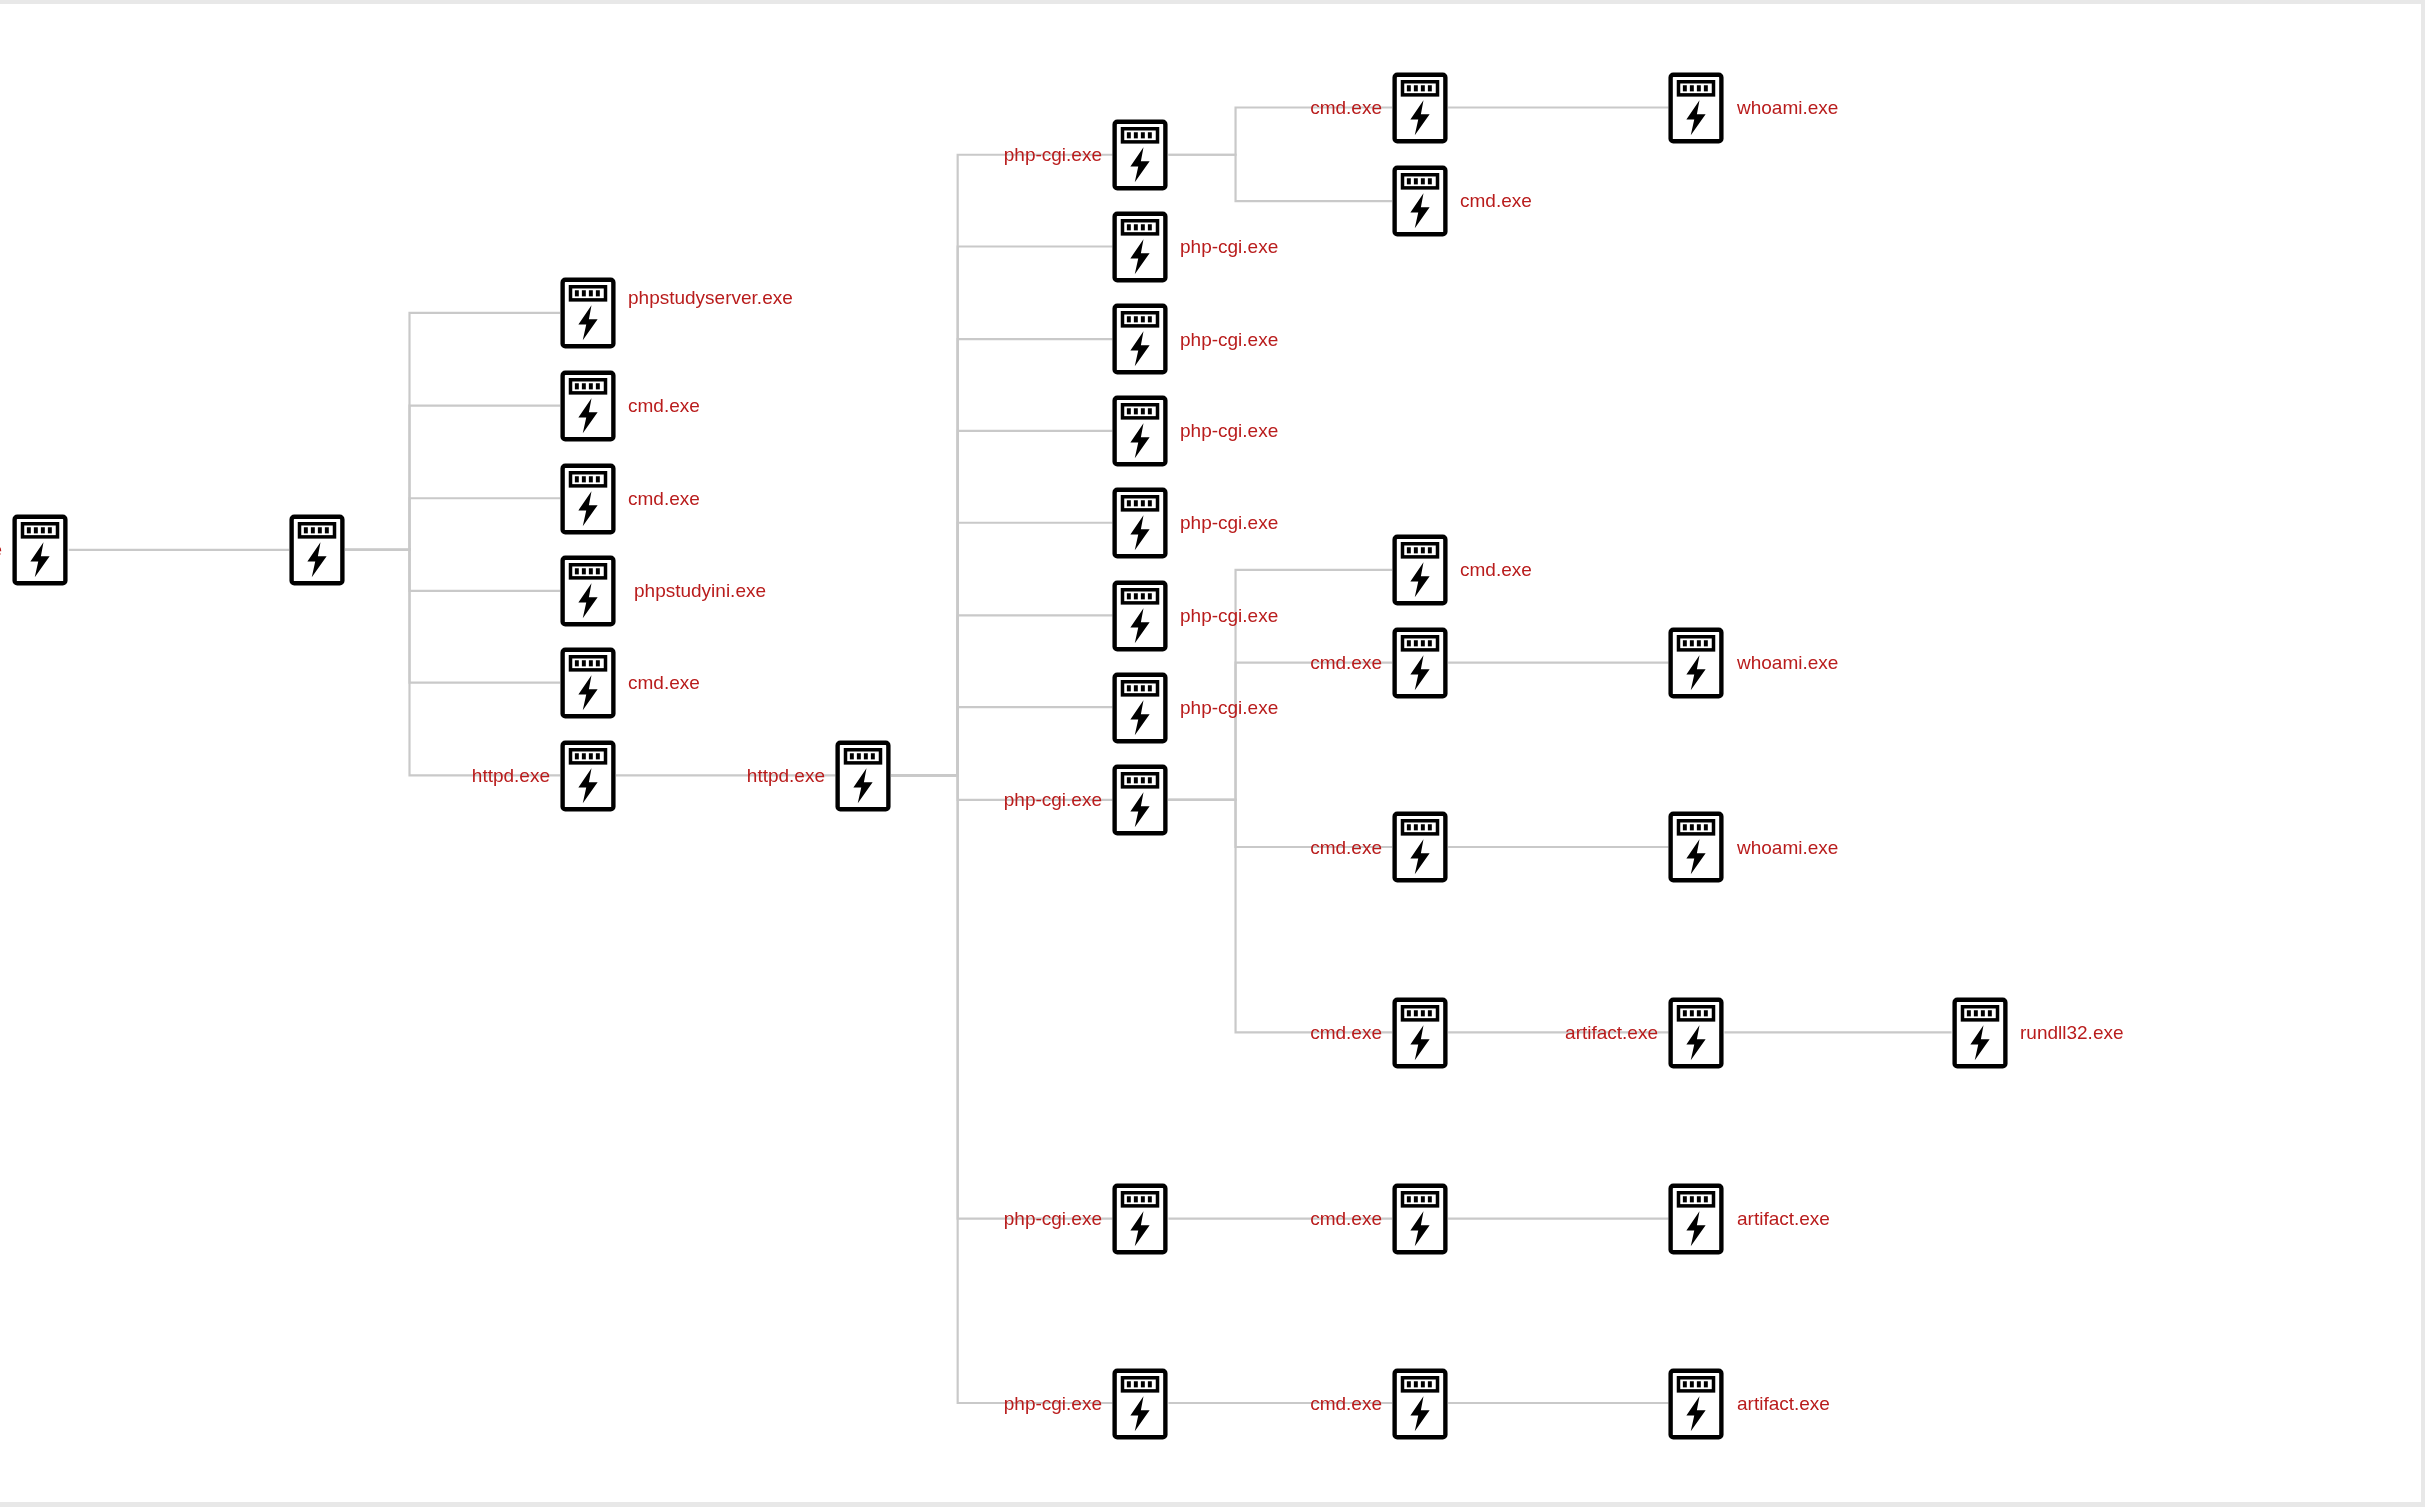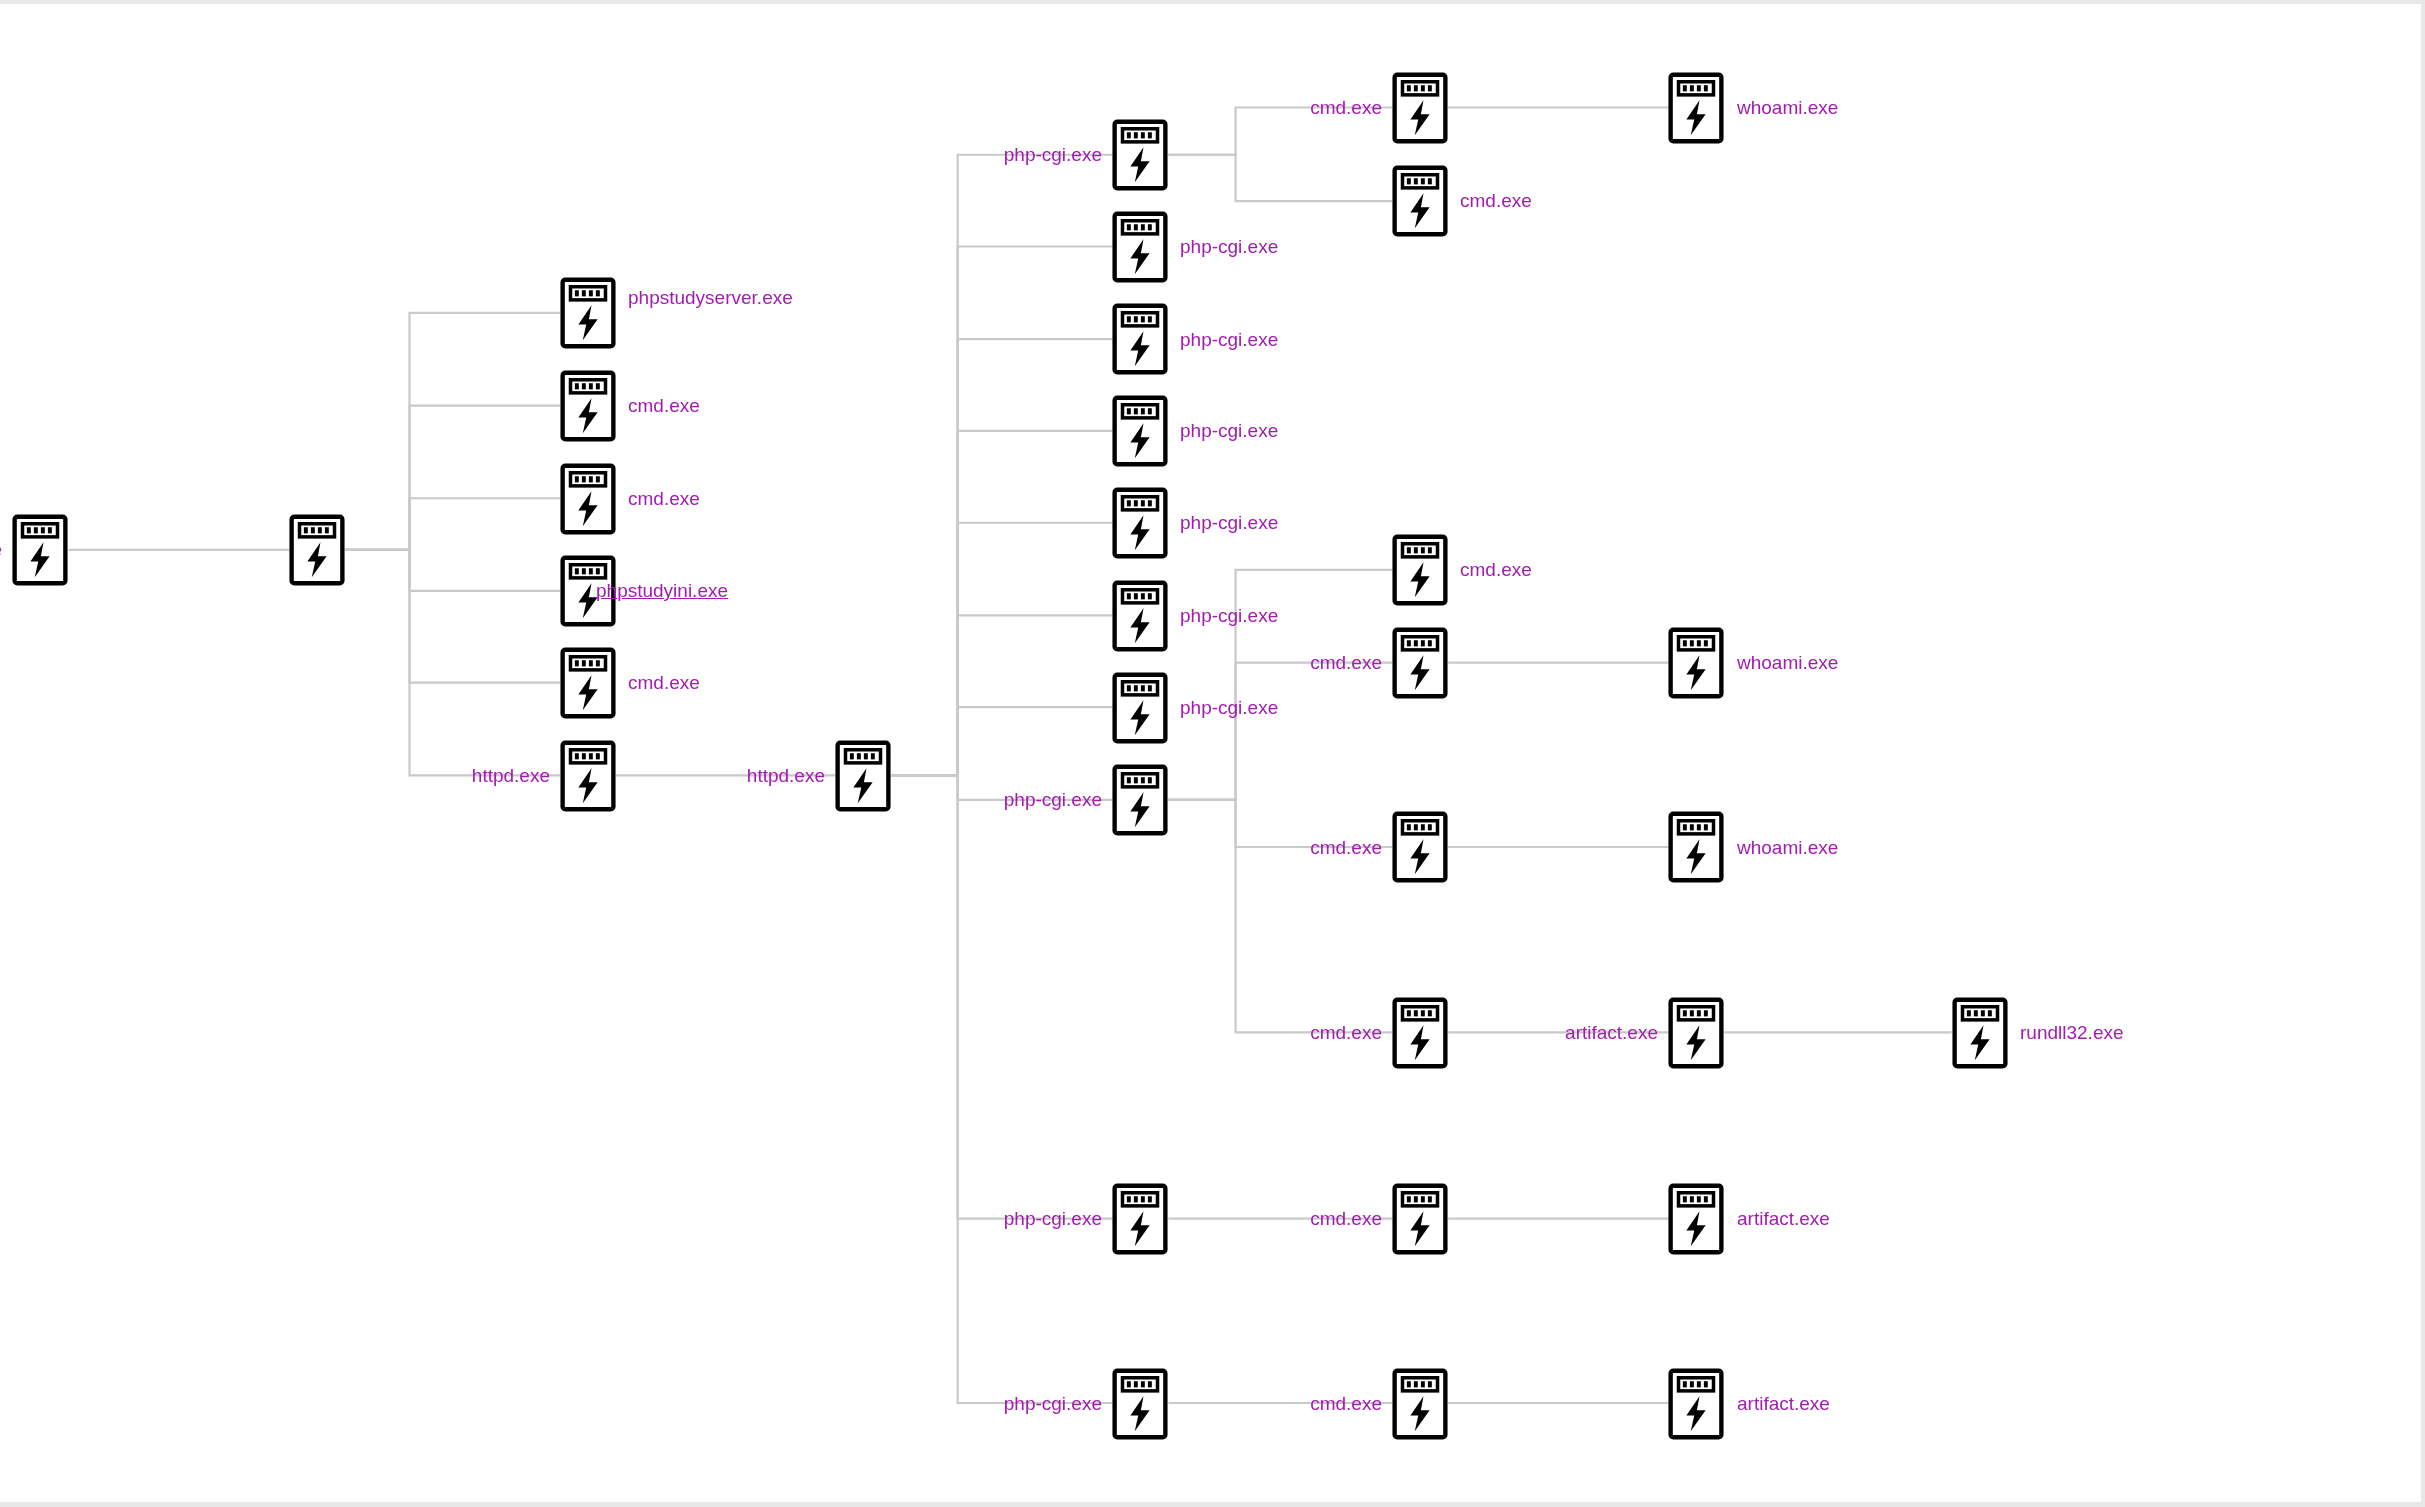--- a/index.html
+++ b/index.html
@@ -32,21 +32,21 @@
   .node .glyph {
     position: absolute;
     left: 0;
     top: 0;
     width: 56px;
     height: 72px;
   }
   .node-label {
     position: absolute;
     font-size: 19px;
-    color: #a21caf;
+    color: #b91c1c;
     white-space: nowrap;
     line-height: 1;
   }
   .node-label.left {
     text-align: right;
   }
   .frame-top {
     position: absolute;
     left: 0;
     top: 0;
@@ -177,21 +177,21 @@
         <svg class="glyph" viewBox="0 0 64 82">
           <rect x="3" y="3" width="58" height="76" rx="3" ry="3" fill="#ffffff" stroke="#000000" stroke-width="5"></rect>
           <rect x="12" y="11" width="40" height="15" fill="#ffffff" stroke="#000000" stroke-width="4"></rect>
           <rect x="17" y="15" width="4.5" height="7" fill="#000000"></rect>
           <rect x="25" y="15" width="4.5" height="7" fill="#000000"></rect>
           <rect x="33" y="15" width="4.5" height="7" fill="#000000"></rect>
           <rect x="41" y="15" width="4.5" height="7" fill="#000000"></rect>
           <path d="M36 32 L21 54 L30 54 L26 72 L43 48 L33 48 Z" fill="#000000"></path>
         </svg>
       </div>
-      <div class="node-label right" style="left: 596px; top: 581px; text-decoration: underline;">phpstudyini.exe</div>
+      <div class="node-label right" style="left: 634px; top: 581px;">phpstudyini.exe</div>
       <div class="node" style="left: 560px; top: 647px;">
         <svg class="glyph" viewBox="0 0 64 82">
           <rect x="3" y="3" width="58" height="76" rx="3" ry="3" fill="#ffffff" stroke="#000000" stroke-width="5"></rect>
           <rect x="12" y="11" width="40" height="15" fill="#ffffff" stroke="#000000" stroke-width="4"></rect>
           <rect x="17" y="15" width="4.5" height="7" fill="#000000"></rect>
           <rect x="25" y="15" width="4.5" height="7" fill="#000000"></rect>
           <rect x="33" y="15" width="4.5" height="7" fill="#000000"></rect>
           <rect x="41" y="15" width="4.5" height="7" fill="#000000"></rect>
           <path d="M36 32 L21 54 L30 54 L26 72 L43 48 L33 48 Z" fill="#000000"></path>
         </svg>

